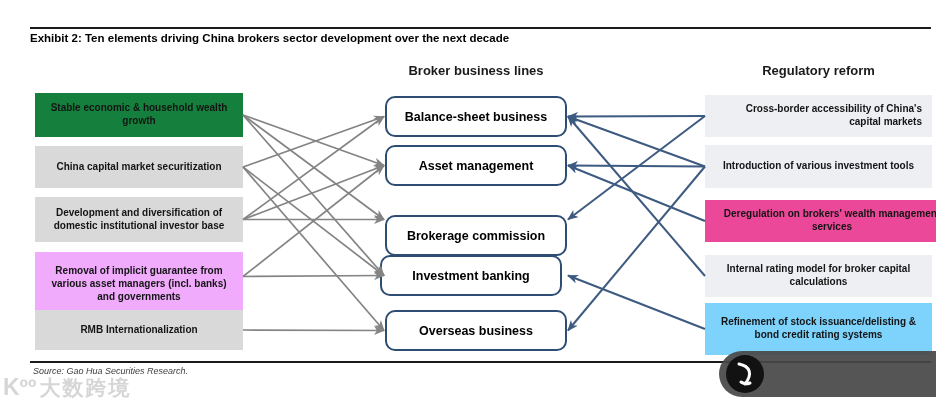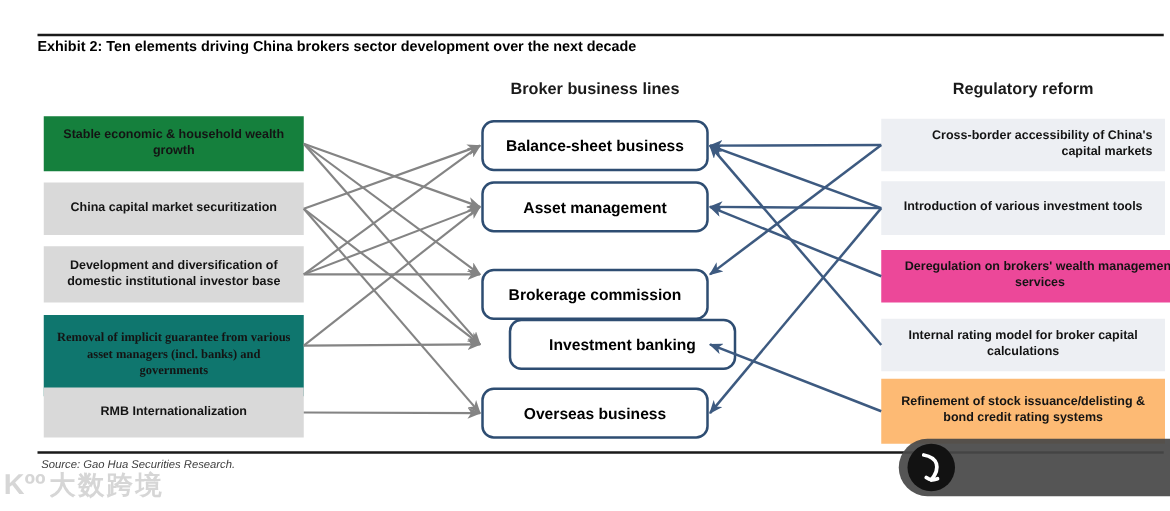--- a/index.html
+++ b/index.html
@@ -56,32 +56,32 @@
   <div class="rule" style="top:27px;"></div>
   <div id="exhibit-title">Exhibit 2: Ten elements driving China brokers sector development over the next decade</div>
 
   <div class="col-header" id="hdr-business">Broker business lines</div>
   <div class="col-header" id="hdr-regulatory">Regulatory reform</div>
 
   <div id="boxes">
       <div class="dbox box-macro" style="left: 35px; top: 93px; width: 208px; height: 44px; background: #15803d;">Stable economic &amp; household wealth growth</div>
       <div class="dbox box-macro" style="left: 35px; top: 146px; width: 208px; height: 42px; background: rgb(217, 217, 217);">China capital market securitization</div>
       <div class="dbox box-macro" style="left: 35px; top: 197px; width: 208px; height: 45px; background: rgb(217, 217, 217);">Development and diversification of domestic institutional investor base</div>
-      <div class="dbox box-macro" style="left: 35px; top: 252px; width: 208px; height: 65px; background: #0f766e; font-family: Liberation Serif, serif;">Removal of implicit guarantee from various asset managers (incl. banks) and governments</div>
+      <div class="dbox box-macro" style="left: 35px; top: 252px; width: 208px; height: 65px; background: #f0abfc;">Removal of implicit guarantee from various asset managers (incl. banks) and governments</div>
       <div class="dbox box-macro" style="left: 35px; top: 310px; width: 208px; height: 40px; background: rgb(217, 217, 217);">RMB Internationalization</div>
       <div class="dbox box-business" style="left: 385px; top: 96px; width: 182px; height: 41px; border: 2.5px solid rgb(46, 77, 114);">Balance-sheet business</div>
       <div class="dbox box-business" style="left: 385px; top: 145px; width: 182px; height: 41px; border: 2.5px solid rgb(46, 77, 114);">Asset management</div>
       <div class="dbox box-business" style="left: 385px; top: 199px; width: 182px; height: 41px; border: 2.5px solid rgb(46, 77, 114); margin-top: 16px;">Brokerage commission</div>
-      <div class="dbox box-business" style="left: 407px; top: 255px; width: 182px; height: 41px; border: 2.5px solid rgb(46, 77, 114);">Investment banking</div>
+      <div class="dbox box-business" style="left: 380px; top: 255px; width: 182px; height: 41px; border: 2.5px solid rgb(46, 77, 114);">Investment banking</div>
       <div class="dbox box-business" style="left: 385px; top: 310px; width: 182px; height: 41px; border: 2.5px solid rgb(46, 77, 114);">Overseas business</div>
       <div class="dbox box-regulatory" style="left: 705px; top: 95px; width: 227px; height: 42px; background: rgb(237, 239, 243); text-align: right;">Cross-border accessibility of China's capital markets</div>
       <div class="dbox box-regulatory" style="left: 705px; top: 145px; width: 227px; height: 43px; background: rgb(237, 239, 243);">Introduction of various investment tools</div>
       <div class="dbox box-regulatory" style="left: 705px; top: 200px; width: 254px; height: 42px; background: #ec4899;">Deregulation on brokers' wealth management services</div>
       <div class="dbox box-regulatory" style="left: 705px; top: 255px; width: 227px; height: 42px; background: rgb(237, 239, 243);">Internal rating model for broker capital calculations</div>
-      <div class="dbox box-regulatory" style="left: 705px; top: 303px; width: 227px; height: 52px; background: #fdba74;">Refinement of stock issuance/delisting &amp; bond credit rating systems</div>
+      <div class="dbox box-regulatory" style="left: 705px; top: 303px; width: 227px; height: 52px; background: #7dd3fc;">Refinement of stock issuance/delisting &amp; bond credit rating systems</div>
     </div>
 
   <svg id="arrow-layer" width="936" height="409">
       <defs>
         <marker id="ah-gray" markerUnits="userSpaceOnUse" markerWidth="11" markerHeight="9" refX="10" refY="4.5" orient="auto">
           <path d="M0,0 L11,4.5 L0,9 L3,4.5 Z" fill="#848484"></path>
         </marker>
         <marker id="ah-blue" markerUnits="userSpaceOnUse" markerWidth="11" markerHeight="9" refX="10" refY="4.5" orient="auto">
           <path d="M0,0 L11,4.5 L0,9 L3,4.5 Z" fill="#3d5a80"></path>
         </marker>

